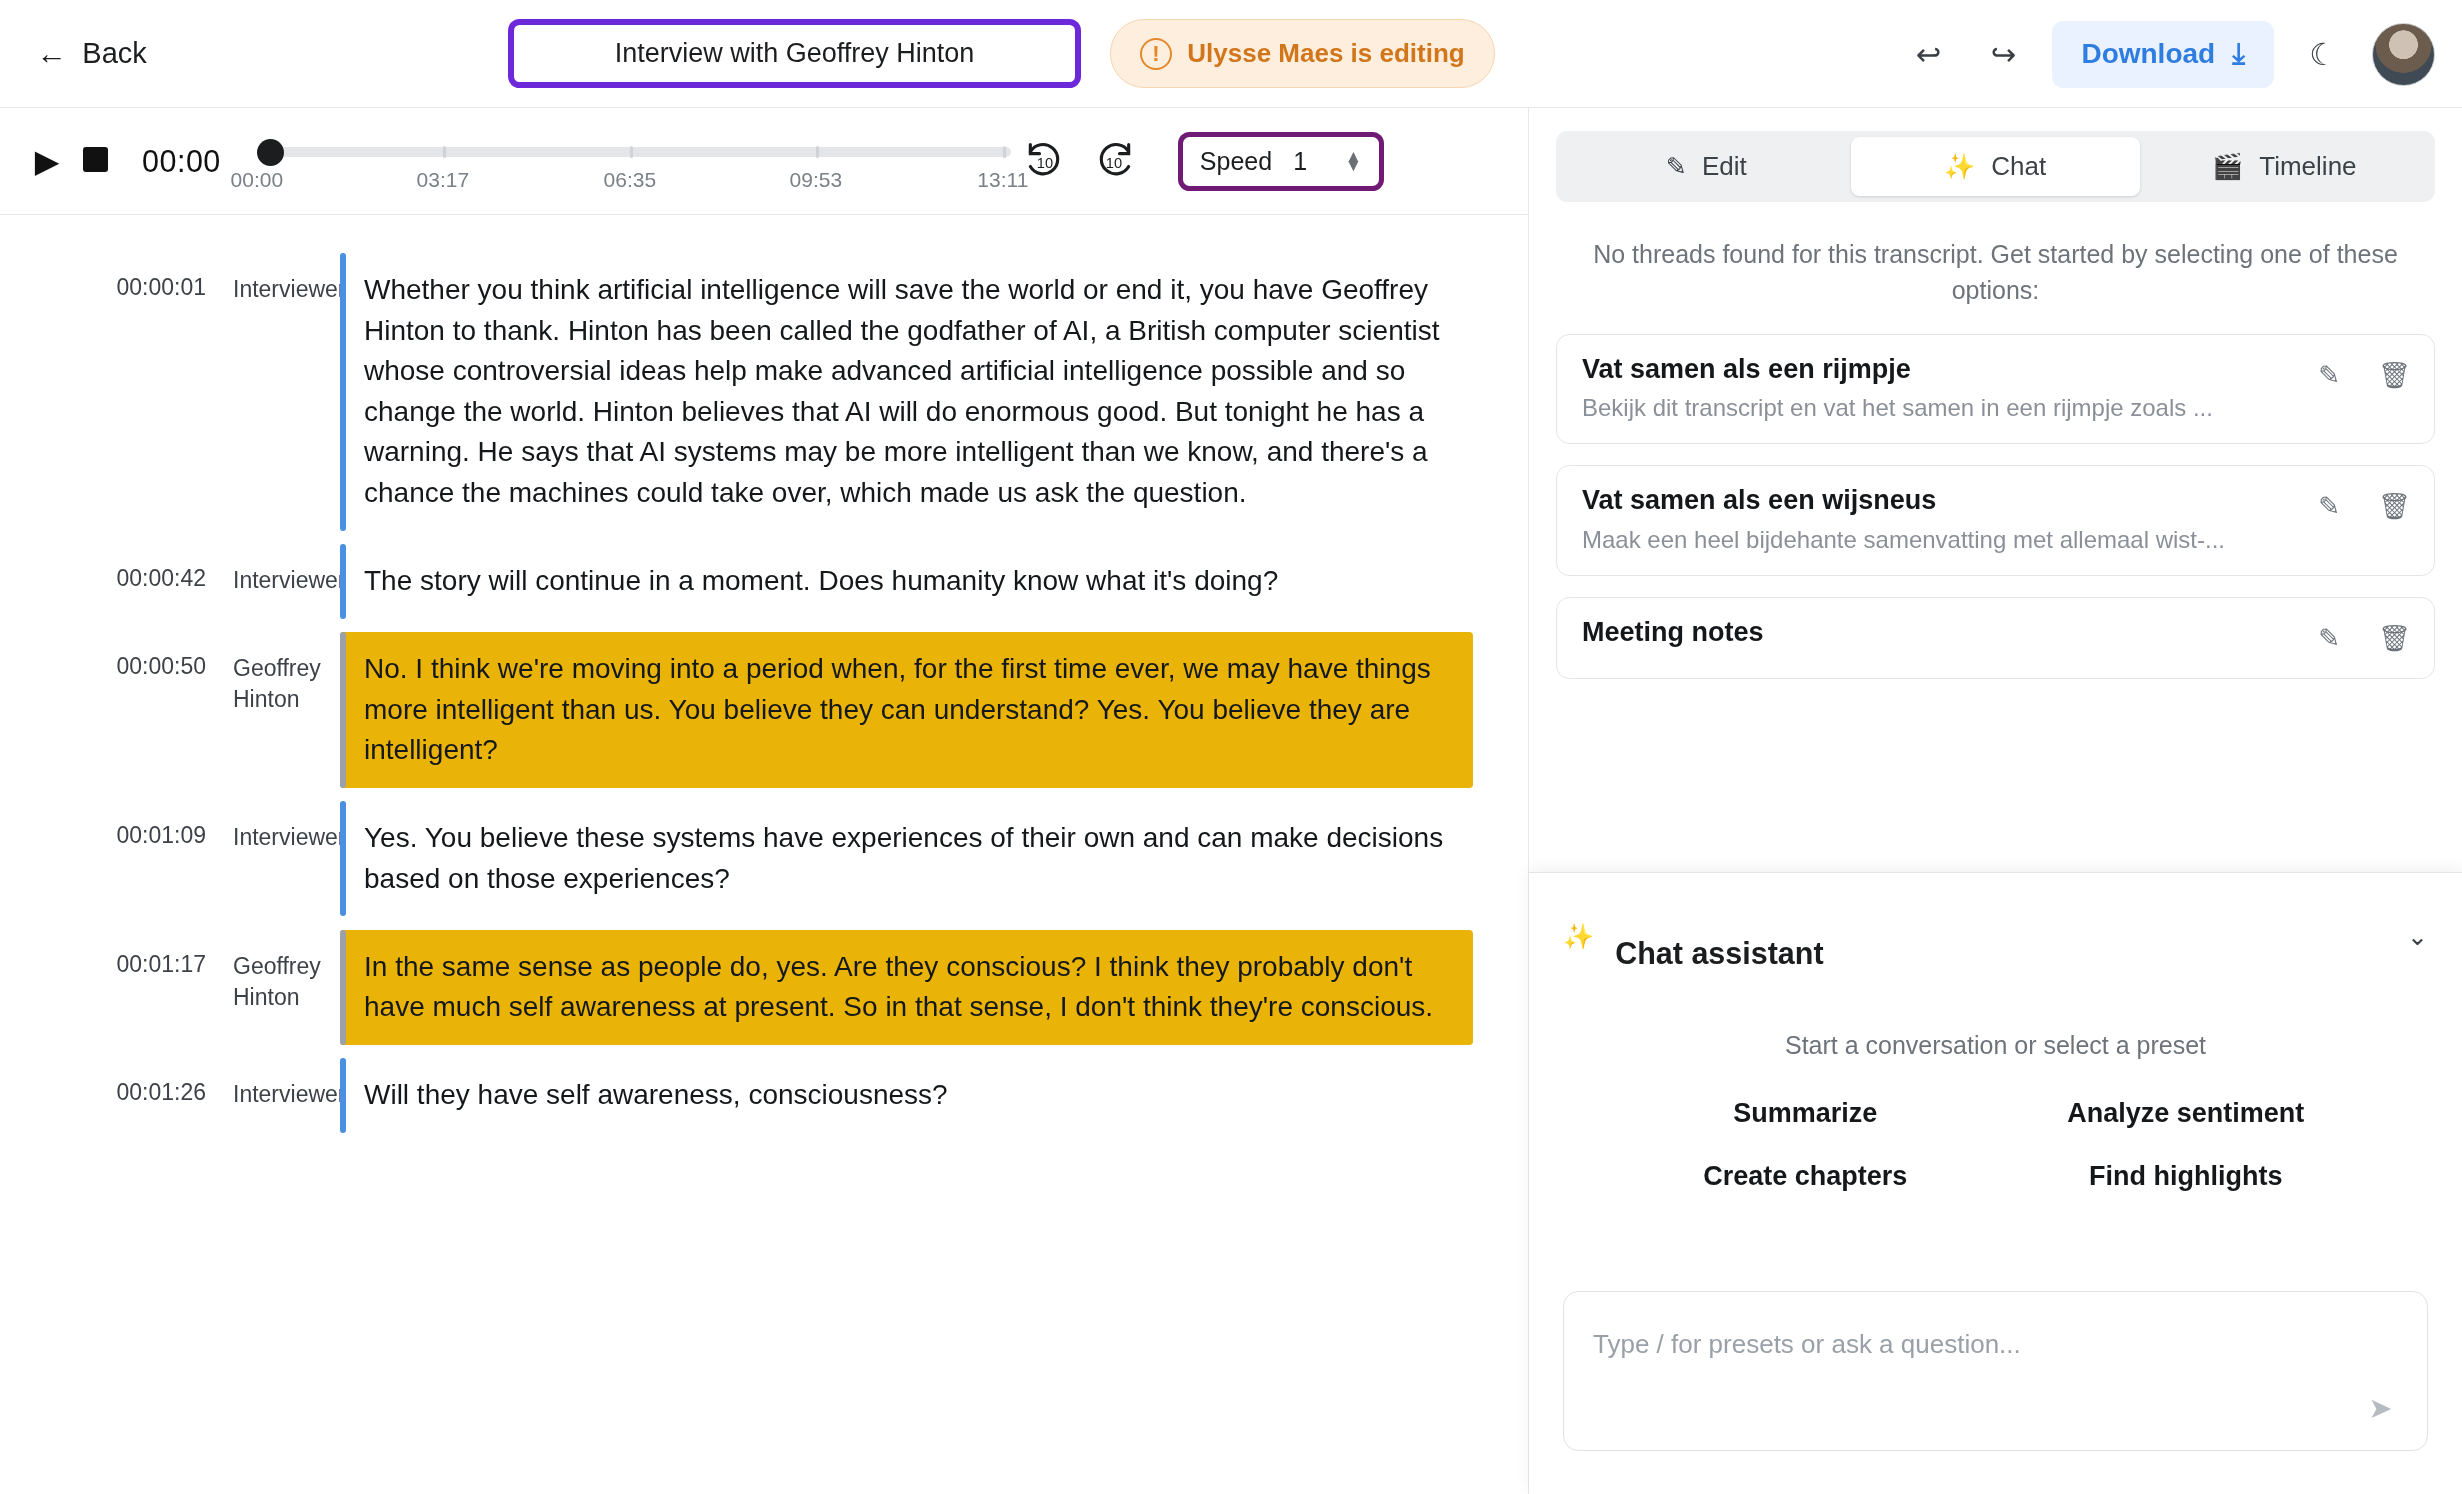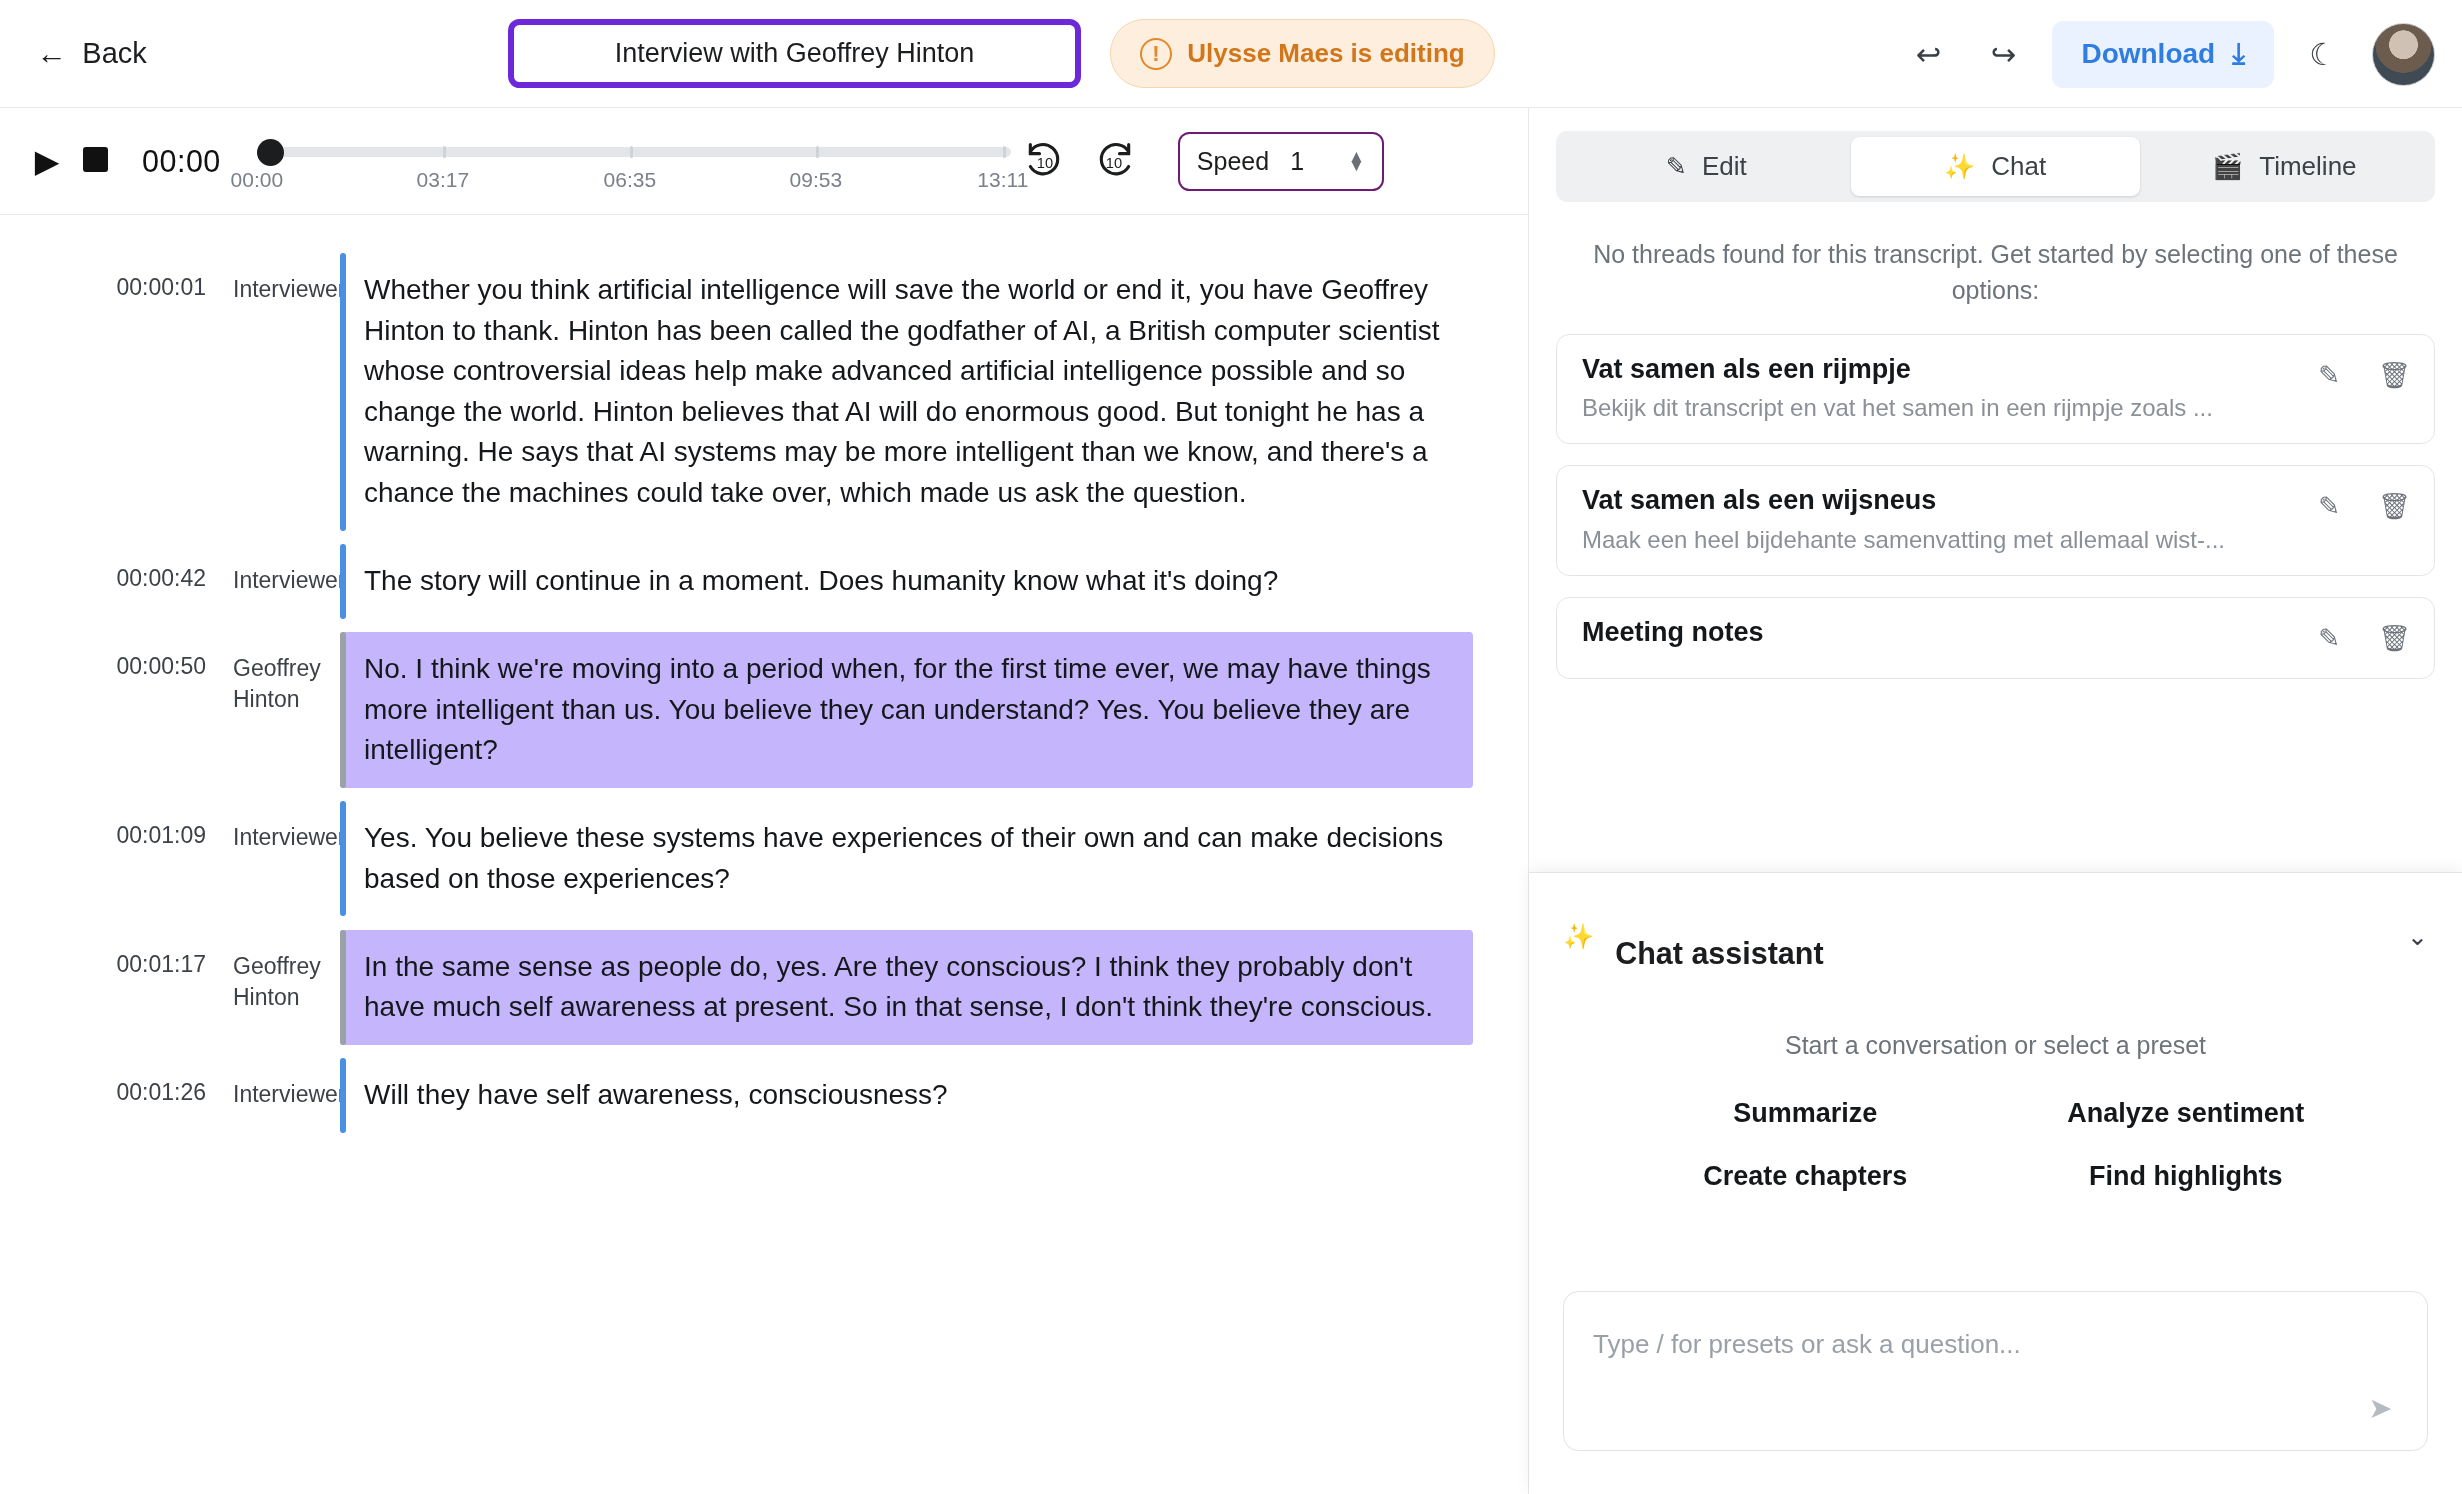--- a/index.html
+++ b/index.html
@@ -98,21 +98,21 @@
     position: absolute; left: 0px; top: 8.6px; width: 27px; height: 27px;
     background: #1b1d1f; border-radius: 50%; cursor: pointer;
   }
   .tlabels { position: absolute; top: 38px; left: 0; width: 754px; height: 29px; }
   .tlabel { position: absolute; font-size: 21px; color: #7b8188; transform: translateX(-50%); }
 
   .skip-btn { width: 69px; display: flex; align-items: center; justify-content: center; cursor: pointer; color: #ef4444; }
   .skip-btn svg { display: block; }
   .speed-box {
     margin-left: 29px; height: 59px; width: 206px;
-    border: 2px solid #701a75; border-radius: 11.5px;
+    border: 5px solid #701a75; border-radius: 11.5px;
     display: flex; align-items: center; padding: 0 17px;
     font-size: 25px; color: #1b1d1f; gap: 21px; cursor: pointer; background: #fff;
   }
   .speed-val { color:#1b1d1f; }
   .spin { margin-left: auto; display: flex; flex-direction: column; line-height: 9.5px; font-size: 17px; color: #6a7076; }
 
   
   .transcript { flex: 1 1 auto; overflow: hidden; padding: 38px 0 0 0; background: #fff; }
   .seg { display: flex; align-items: flex-start; padding: 0 55px 0 44px; margin-bottom: 13.4px; }
   .seg-time { width: 162px; flex: 0 0 162px; text-align: right; padding-top: 21px; font-size: 23px; color: #3d4248; }
@@ -121,21 +121,21 @@
     flex: 1 1 auto; position: relative;
     padding: 17px 29px 17px 24px;
     font-size: 28px; line-height: 1.45; color: #15181b;
     border-radius: 3.8px;
   }
   .seg-body::before {
     content: ""; position: absolute; left: 0; top: 0; bottom: 0; width: 5.7px; border-radius: 2.9px;
   }
   .seg.interviewer .seg-body { background: #fff; }
   .seg.interviewer .seg-body::before { background: #4a90e2; }
-  .seg.guest .seg-body { background: #c4b5fd; }
+  .seg.guest .seg-body { background: #eab308; }
   .seg.guest .seg-body::before { background: #9aa1a8; }
 
   
   .rightpane { flex: 1 1 auto; display: flex; flex-direction: column; background: #fff; min-width: 0; position: relative; }
   .tabs {
     margin: 23px 27px 0 27px; height: 71px; flex: 0 0 71px;
     background: #eef0f2; border-radius: 11.5px; display: flex; padding: 5.7px;
   }
   .tab {
     flex: 1 1 0; border-radius: 8.6px; display: flex; align-items: center; justify-content: center;

